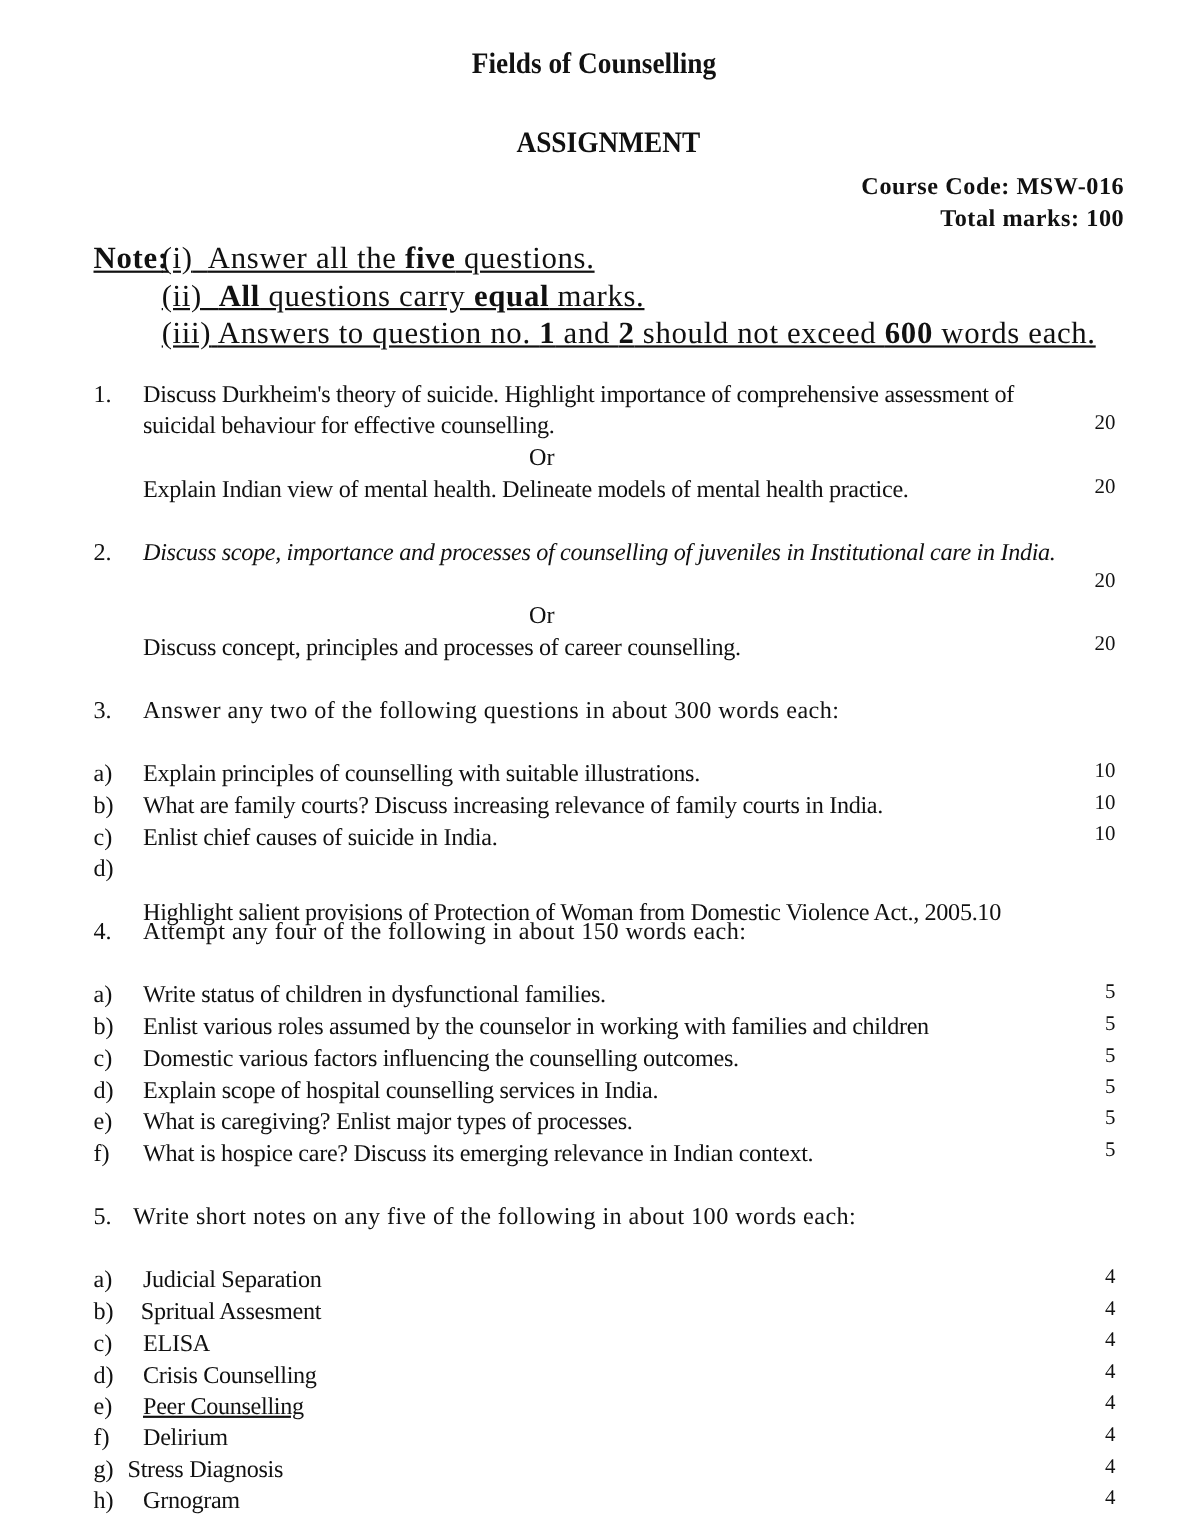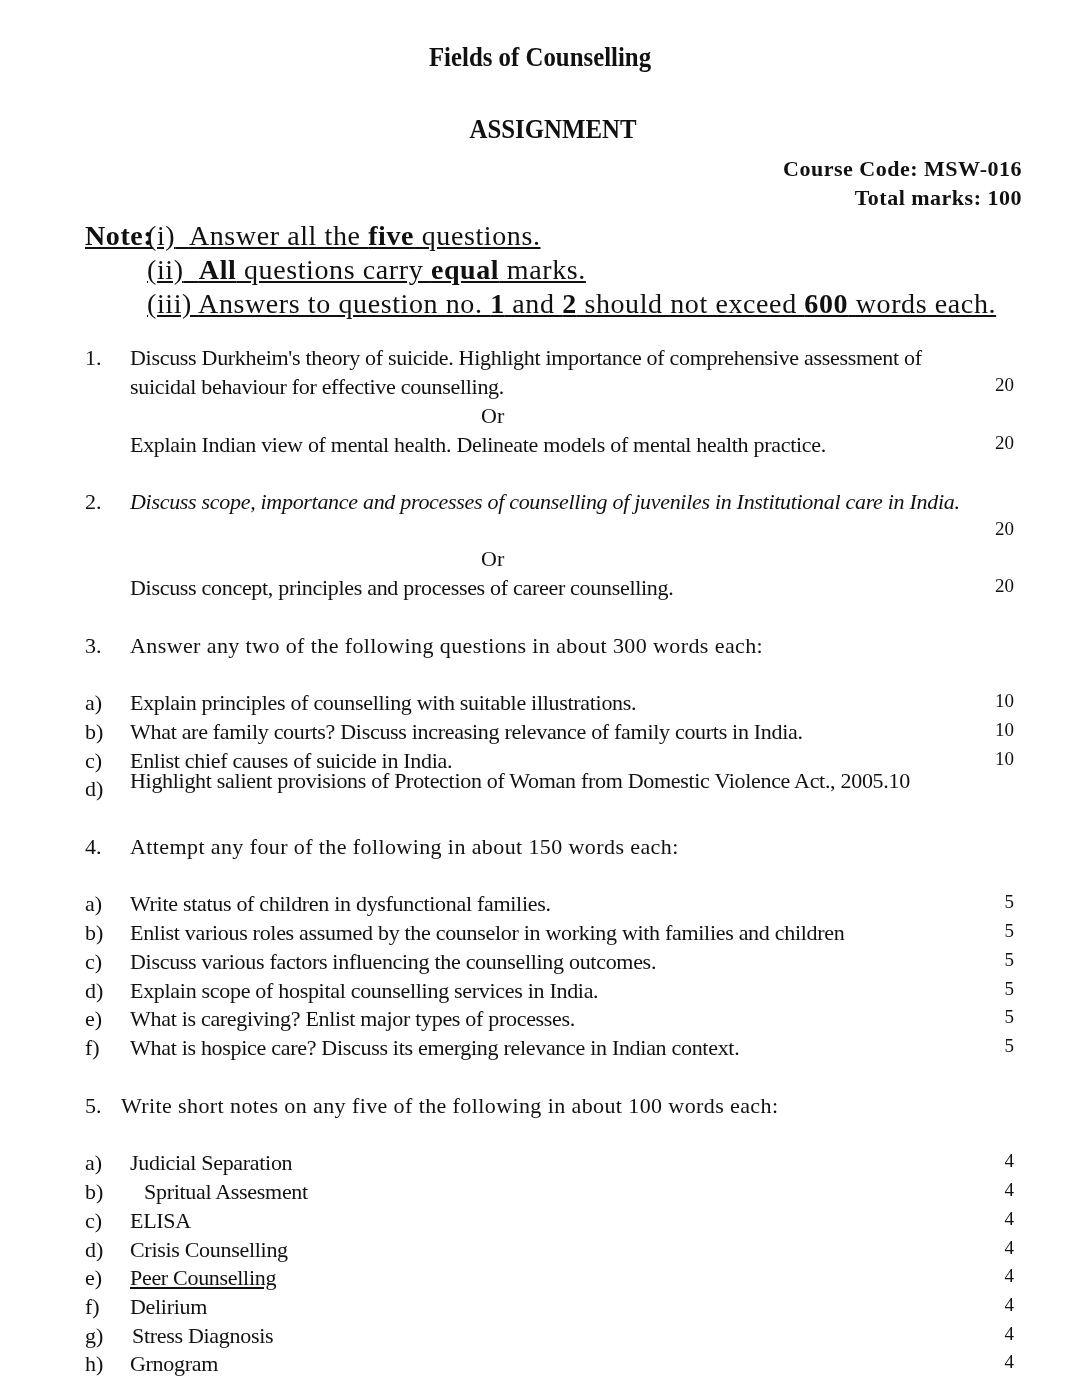--- a/index.html
+++ b/index.html
@@ -65,35 +65,35 @@
 
 <div class="abs num" style="left:85px;top:719px;">b)</div>
 <div class="abs q" style="left:130px;top:719px;">What are family courts? Discuss increasing relevance of family courts in India.</div>
 <div class="abs marks" style="right:66px;top:719px;">10</div>
 
 <div class="abs num" style="left:85px;top:748px;">c)</div>
 <div class="abs q" style="left:130px;top:748px;">Enlist chief causes of suicide in India.</div>
 <div class="abs marks" style="right:66px;top:748px;">10</div>
 
 <div class="abs num" style="left:85px;top:776px;">d)</div>
-<div class="abs q" style="left:130px;top:768px;">Highlight salient provisions of Protection of Woman from Domestic Violence Act., 2005.10</div>
+<div class="abs q" style="left:130px;top:816px;">Highlight salient provisions of Protection of Woman from Domestic Violence Act., 2005.10</div>
 
 <div class="abs num" style="left:85px;top:834px;">4.</div>
 <div class="abs qhead" style="left:130px;top:834px;">Attempt any four of the following in about 150 words each:</div>
 
 <div class="abs num" style="left:85px;top:891px;">a)</div>
 <div class="abs q" style="left:130px;top:891px;">Write status of children in dysfunctional families.</div>
 <div class="abs marks" style="right:66px;top:891px;">5</div>
 
 <div class="abs num" style="left:85px;top:920px;">b)</div>
 <div class="abs q" style="left:130px;top:920px;">Enlist various roles assumed by the counselor in working with families and children</div>
 <div class="abs marks" style="right:66px;top:920px;">5</div>
 
 <div class="abs num" style="left:85px;top:949px;">c)</div>
-<div class="abs q" style="left:130px;top:949px;">Discuss various factors influencing the counselling outcomes.</div>
+<div class="abs q" style="left:130px;top:949px;">Domestic various factors influencing the counselling outcomes.</div>
 <div class="abs marks" style="right:66px;top:949px;">5</div>
 
 <div class="abs num" style="left:85px;top:978px;">d)</div>
 <div class="abs q" style="left:130px;top:978px;">Explain scope of hospital counselling services in India.</div>
 <div class="abs marks" style="right:66px;top:978px;">5</div>
 
 <div class="abs num" style="left:85px;top:1006px;">e)</div>
 <div class="abs q" style="left:130px;top:1006px;">What is caregiving? Enlist major types of processes.</div>
 <div class="abs marks" style="right:66px;top:1006px;">5</div>
 
@@ -102,38 +102,38 @@
 <div class="abs marks" style="right:66px;top:1035px;">5</div>
 
 <div class="abs num" style="left:85px;top:1093px;">5.</div>
 <div class="abs qhead" style="left:121px;top:1093px;">Write short notes on any five of the following in about 100 words each:</div>
 
 <div class="abs num" style="left:85px;top:1150px;">a)</div>
 <div class="abs q" style="left:130px;top:1150px;">Judicial Separation</div>
 <div class="abs marks" style="right:66px;top:1150px;">4</div>
 
 <div class="abs num" style="left:85px;top:1179px;">b)</div>
-<div class="abs q" style="left:144px;top:1179px;">Spritual Assesment</div>
+<div class="abs q" style="left:128px;top:1179px;">Spritual Assesment</div>
 <div class="abs marks" style="right:66px;top:1179px;">4</div>
 
 <div class="abs num" style="left:85px;top:1208px;">c)</div>
 <div class="abs q" style="left:130px;top:1208px;">ELISA</div>
 <div class="abs marks" style="right:66px;top:1208px;">4</div>
 
 <div class="abs num" style="left:85px;top:1237px;">d)</div>
 <div class="abs q" style="left:130px;top:1237px;">Crisis Counselling</div>
 <div class="abs marks" style="right:66px;top:1237px;">4</div>
 
 <div class="abs num" style="left:85px;top:1265px;">e)</div>
 <div class="abs q" style="left:130px;top:1265px;text-decoration:underline;">Peer Counselling</div>
 <div class="abs marks" style="right:66px;top:1265px;">4</div>
 
 <div class="abs num" style="left:85px;top:1294px;">f)</div>
 <div class="abs q" style="left:130px;top:1294px;">Delirium</div>
 <div class="abs marks" style="right:66px;top:1294px;">4</div>
 
 <div class="abs num" style="left:85px;top:1323px;">g)</div>
-<div class="abs q" style="left:132px;top:1323px;">Stress Diagnosis</div>
+<div class="abs q" style="left:116px;top:1323px;">Stress Diagnosis</div>
 <div class="abs marks" style="right:66px;top:1323px;">4</div>
 
 <div class="abs num" style="left:85px;top:1351px;">h)</div>
 <div class="abs q" style="left:130px;top:1351px;">Grnogram</div>
 <div class="abs marks" style="right:66px;top:1351px;">4</div>
 
 </body></html>

